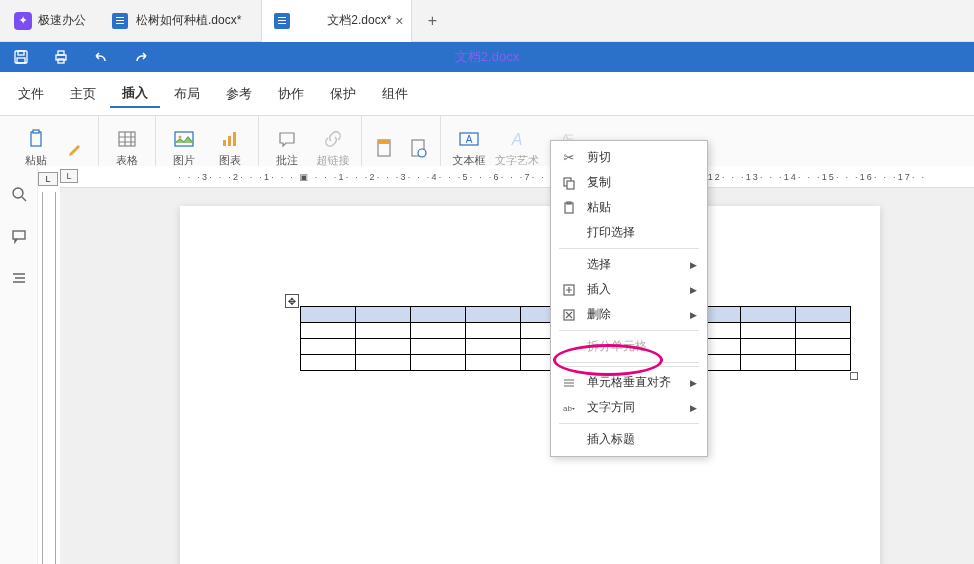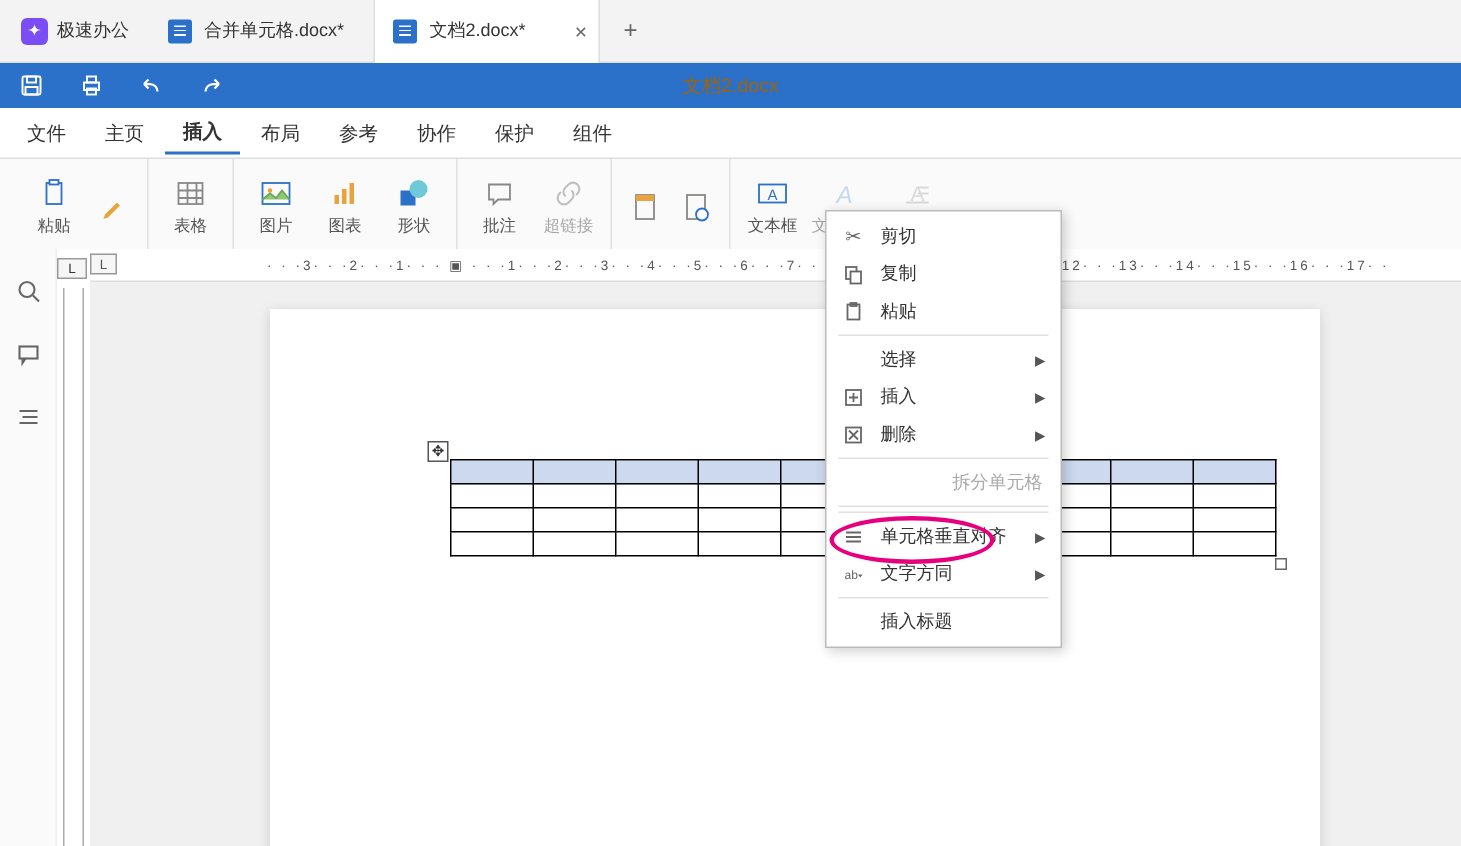--- a/index.html
+++ b/index.html
@@ -3,33 +3,33 @@
 <meta charset="utf-8">
 <style>
 * { margin: 0; padding: 0; box-sizing: border-box; font-family: "Microsoft YaHei", sans-serif; }
 body { width: 974px; height: 564px; overflow: hidden; background: #fff; font-size: 12px; color: #333; }
 
 
 .tab-bar { height: 42px; background: #f3f3f3; display: flex; align-items: center; border-bottom: 1px solid #ddd; }
 .app-tab { display: flex; align-items: center; gap: 6px; padding: 0 14px; height: 42px; }
 .app-icon { width: 18px; height: 18px; background: #7b4ef5; border-radius: 4px; display: flex; align-items: center; justify-content: center; color: #fff; font-size: 11px; }
 .doc-tab { display: flex; align-items: center; gap: 8px; padding: 0 20px 0 12px; height: 42px; position: relative; border-right: 1px solid #ddd; min-width: 150px; }
-.doc-tab.active { background: #fff; }
+.doc-tab.active { background: #fff; justify-content: space-between; }
 .doc-icon { width: 16px; height: 16px; background: #2b70c9; border-radius: 2px; display: flex; align-items: center; justify-content: center; }
 .doc-icon-lines { width: 8px; height: 8px; background: linear-gradient(#fff 1px, transparent 1px,transparent 3px,#fff 3px,#fff 4px,transparent 4px,transparent 6px,#fff 6px,#fff 7px,transparent 7px); }
 .tab-close { position: absolute; right: 8px; color: #666; font-size: 14px; }
 .tab-add { width: 40px; display: flex; align-items: center; justify-content: center; color: #666; font-size: 16px; }
 
 
 .qa-bar { height: 30px; background: #2b70c9; display: flex; align-items: center; padding: 0 12px; gap: 22px; color: #fff; }
-.qa-title { position: absolute; left: 0; right: 0; top: 42px; height: 30px; line-height: 30px; text-align: center; color: #a16207; pointer-events: none; font-size: 13px; }
+.qa-title { position: absolute; left: 0; right: 0; top: 42px; height: 30px; line-height: 30px; text-align: center; color: #8b5cf6; pointer-events: none; font-size: 13px; }
 .qa-icon { width: 18px; height: 18px; display: inline-flex; align-items: center; justify-content: center; }
 
 
-.menu-bar { height: 34px; background: #fff; display: flex; align-items: center; gap: 2px; padding: 0 6px; border-bottom: 1px solid #ddd; }
+.menu-bar { height: 44px; background: #fff; display: flex; align-items: center; gap: 2px; padding: 0 6px; border-bottom: 1px solid #ddd; }
 .menu-item { padding: 4px 12px; cursor: pointer; font-size: 13px; }
 .menu-item.active { font-weight: bold; border-bottom: 2px solid #2b70c9; }
 
 
 .ribbon { height: 64px; background: #fafafa; border-bottom: 1px solid #ddd; display: flex; align-items: center; padding: 0 8px; }
 .rgroup { display: flex; align-items: center; gap: 6px; padding: 0 8px; border-right: 1px solid #e0e0e0; height: 64px; }
 .rgroup:last-child { border-right: none; }
 .rbtn { display: flex; flex-direction: column; align-items: center; justify-content: center; gap: 3px; min-width: 40px; height: 56px; cursor: pointer; color: #555; }
 .rbtn-icon { width: 24px; height: 22px; display: flex; align-items: center; justify-content: center; color: #2b70c9; }
 .rbtn-label { font-size: 11px; }
@@ -51,41 +51,41 @@
 .page { position: absolute; left: 120px; top: 40px; width: 700px; height: 600px; background: #fff; box-shadow: 0 2px 8px rgba(0,0,0,0.15); }
 .table-handle { position: absolute; left: 225px; top: 128px; width: 14px; height: 14px; border: 1px solid #555; background: #fff; display: flex; align-items: center; justify-content: center; font-size: 10px; }
 .doc-table { position: absolute; left: 240px; top: 140px; border-collapse: collapse; }
 .doc-table td { border: 1px solid #000; width: 55px; height: 16px; }
 .doc-table tr.selected td { background: #ccd9ee; }
 .resize-handle { position: absolute; left: 790px; top: 206px; width: 8px; height: 8px; border: 1px solid #666; background: #fff; }
 
 
 .context-menu { position: absolute; left: 550px; top: 140px; width: 158px; background: #fff; border: 1px solid #bbb; box-shadow: 2px 2px 8px rgba(0,0,0,0.2); padding: 4px 0; z-index: 100; }
 .cm-item { display: flex; align-items: center; padding: 4px 12px 4px 10px; gap: 10px; cursor: pointer; font-size: 12px; color: #333; position: relative; height: 25px; }
-.cm-item.disabled { color: #aaa; justify-content: flex-end; }
+.cm-item.disabled { color: #aaa; }
 .cm-icon { width: 16px; height: 16px; display: inline-flex; align-items: center; justify-content: center; color: #666; font-size: 13px; flex-shrink: 0; }
 .cm-arrow { position: absolute; right: 10px; font-size: 9px; color: #555; }
 .cm-sep { height: 1px; background: #e0e0e0; margin: 3px 8px; }
 .highlight-oval { position: absolute; left: 553px; top: 344px; width: 110px; height: 32px; border: 3px solid #e6007e; border-radius: 50%; z-index: 101; pointer-events: none; }
 
 svg { display: block; }
 </style>
 </head>
 <body>
 
 <div class="tab-bar">
   <div class="app-tab">
     <span class="app-icon">✦</span>
     <span>极速办公</span>
   </div>
   <div class="doc-tab">
     <span class="doc-icon">
         <span class="doc-icon-lines"></span>
       </span>
-    <span>合并单元格.docx*</span>
+    <span>松树如何种植.docx*</span>
   </div>
   <div class="doc-tab active">
     <span class="doc-icon">
         <span class="doc-icon-lines"></span>
       </span>
     <span>文档2.docx*</span>
     <span class="tab-close">×</span>
   </div>
   <div class="tab-add">+</div>
 </div>
@@ -173,29 +173,20 @@
     <div class="rbtn">
       <span class="rbtn-icon">
           <svg width="20" height="18" viewBox="0 0 20 18" fill="#e8a33d">
             <rect x="3" y="10" width="3" height="6"></rect>
             <rect x="8" y="6" width="3" height="10"></rect>
             <rect x="13" y="2" width="3" height="14"></rect>
           </svg>
         </span>
       <span class="rbtn-label">图表</span>
     </div>
-    <div class="rbtn">
-      <span class="rbtn-icon">
-          <svg width="22" height="20" viewBox="0 0 22 20">
-            <rect x="2" y="8" width="10" height="10" fill="#2b70c9"></rect>
-            <circle cx="14" cy="7" r="6" fill="#6fc9d9"></circle>
-          </svg>
-        </span>
-      <span class="rbtn-label">形状</span>
-    </div>
   </div>
   <div class="rgroup">
     <div class="rbtn">
       <span class="rbtn-icon">
           <svg width="20" height="18" viewBox="0 0 20 18" fill="none" stroke="#888" stroke-width="1.2">
             <path d="M3 3h14v10H9l-3 3v-3H3z"></path>
           </svg>
         </span>
       <span class="rbtn-label">批注</span>
     </div>
@@ -361,20 +352,24 @@
     </div>
   <div class="cm-item">
       <span class="cm-icon">
         <svg width="14" height="14" viewBox="0 0 14 14" fill="none" stroke="#666" stroke-width="1.2">
           <rect x="3" y="2" width="8" height="10"></rect>
           <rect x="5" y="1" width="4" height="2"></rect>
         </svg>
       </span>
       <span>粘贴</span>
     </div>
+  <div class="cm-item">
+      <span class="cm-icon"></span>
+      <span>打印选择</span>
+    </div>
   <div class="cm-sep"></div>
   <div class="cm-item">
       <span class="cm-icon"></span>
       <span>选择</span>
       <span class="cm-arrow">▶</span>
     </div>
   <div class="cm-item">
       <span class="cm-icon">
         <svg width="14" height="14" viewBox="0 0 14 14" fill="none" stroke="#666" stroke-width="1.2">
           <rect x="2" y="2" width="10" height="10"></rect>

